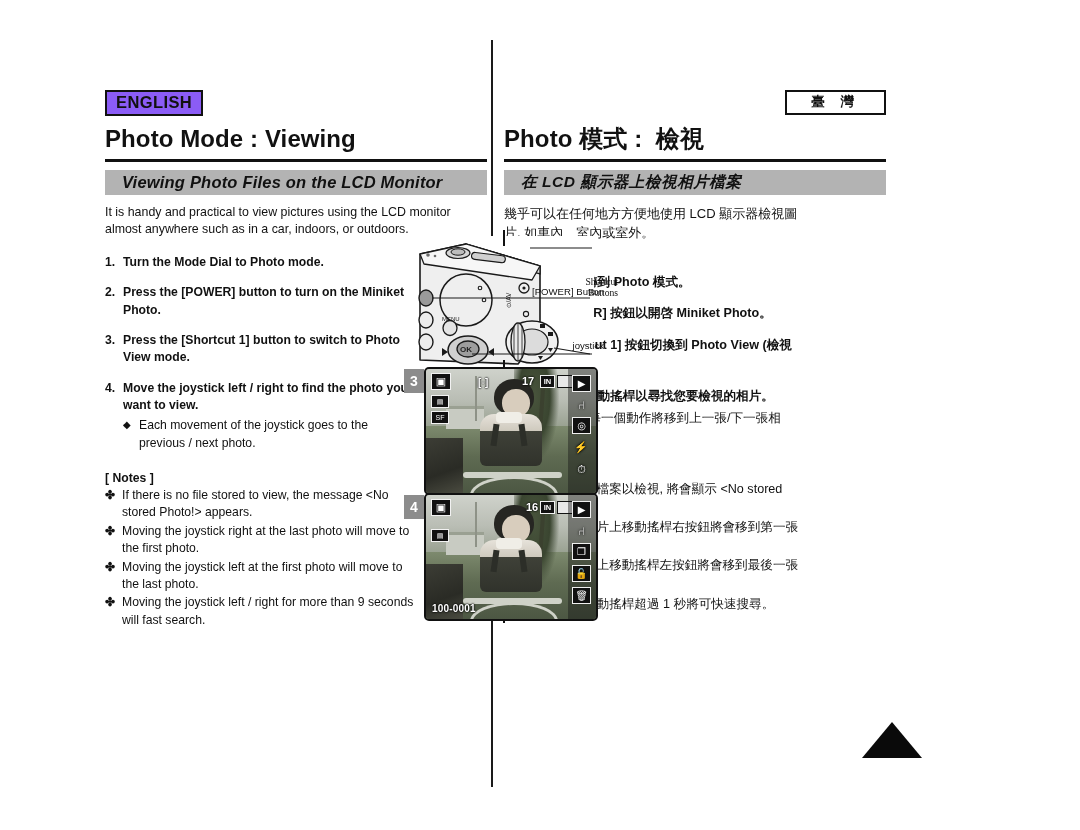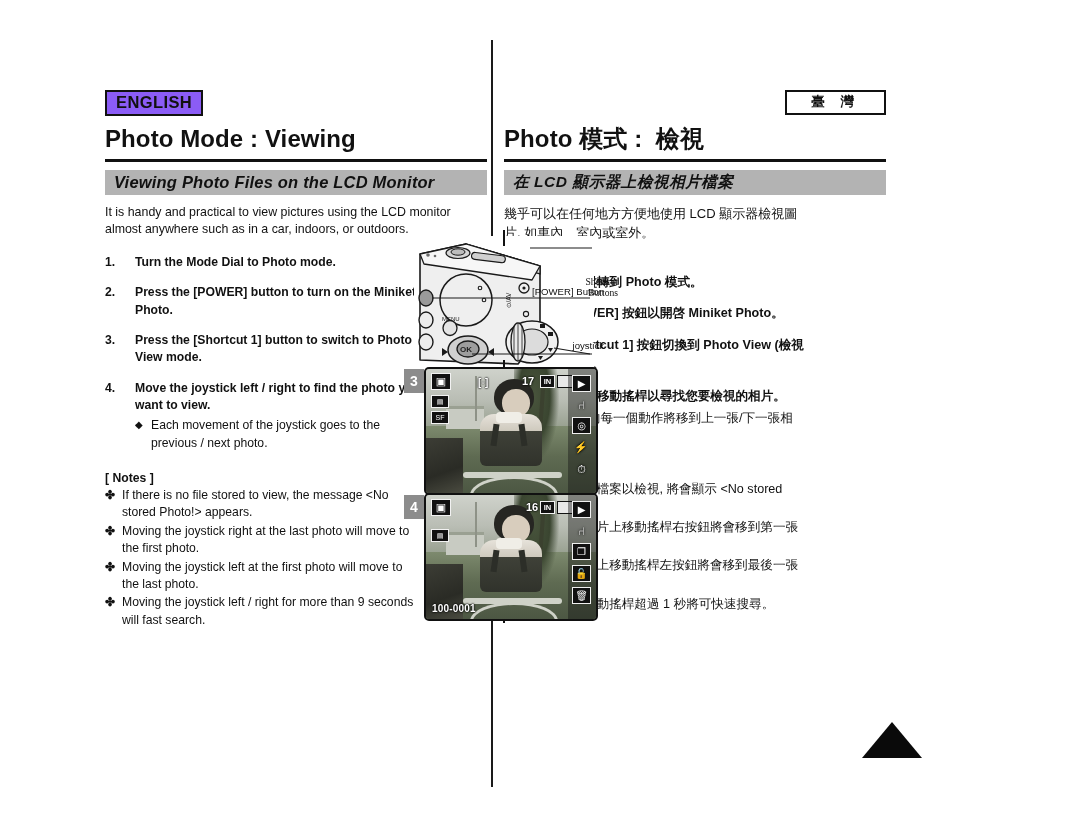--- a/index.html
+++ b/index.html
@@ -78,21 +78,21 @@
     margin-top: 6px;
   }
 
   
   .section-bar {
     background: #b3b3b3;
     height: 25px;
     margin-top: 8px;
     display: flex;
     align-items: center;
-    padding-left: 9px;
+    padding-left: 17px;
     box-sizing: border-box;
   }
   .section-bar-title {
     font-size: 16.5px;
     font-weight: bold;
     font-style: italic;
     letter-spacing: 0.2px;
     white-space: pre;
   }
   .section-bar-title.cn {
@@ -124,21 +124,20 @@
     flex: 0 0 18px;
     font-size: 12.2px;
     font-weight: bold;
     line-height: 1.42;
   }
   .step-body {
     font-size: 12.2px;
     font-weight: bold;
     line-height: 1.42;
     width: 290px;
-    margin-left: 12px;
   }
   .step-body.cn { font-size: 12.6px; line-height: 1.5; width: 280px; }
 
   .substep {
     display: flex;
     margin-top: 3px;
     font-weight: normal;
   }
   .substep-mark {
     width: 16px;

